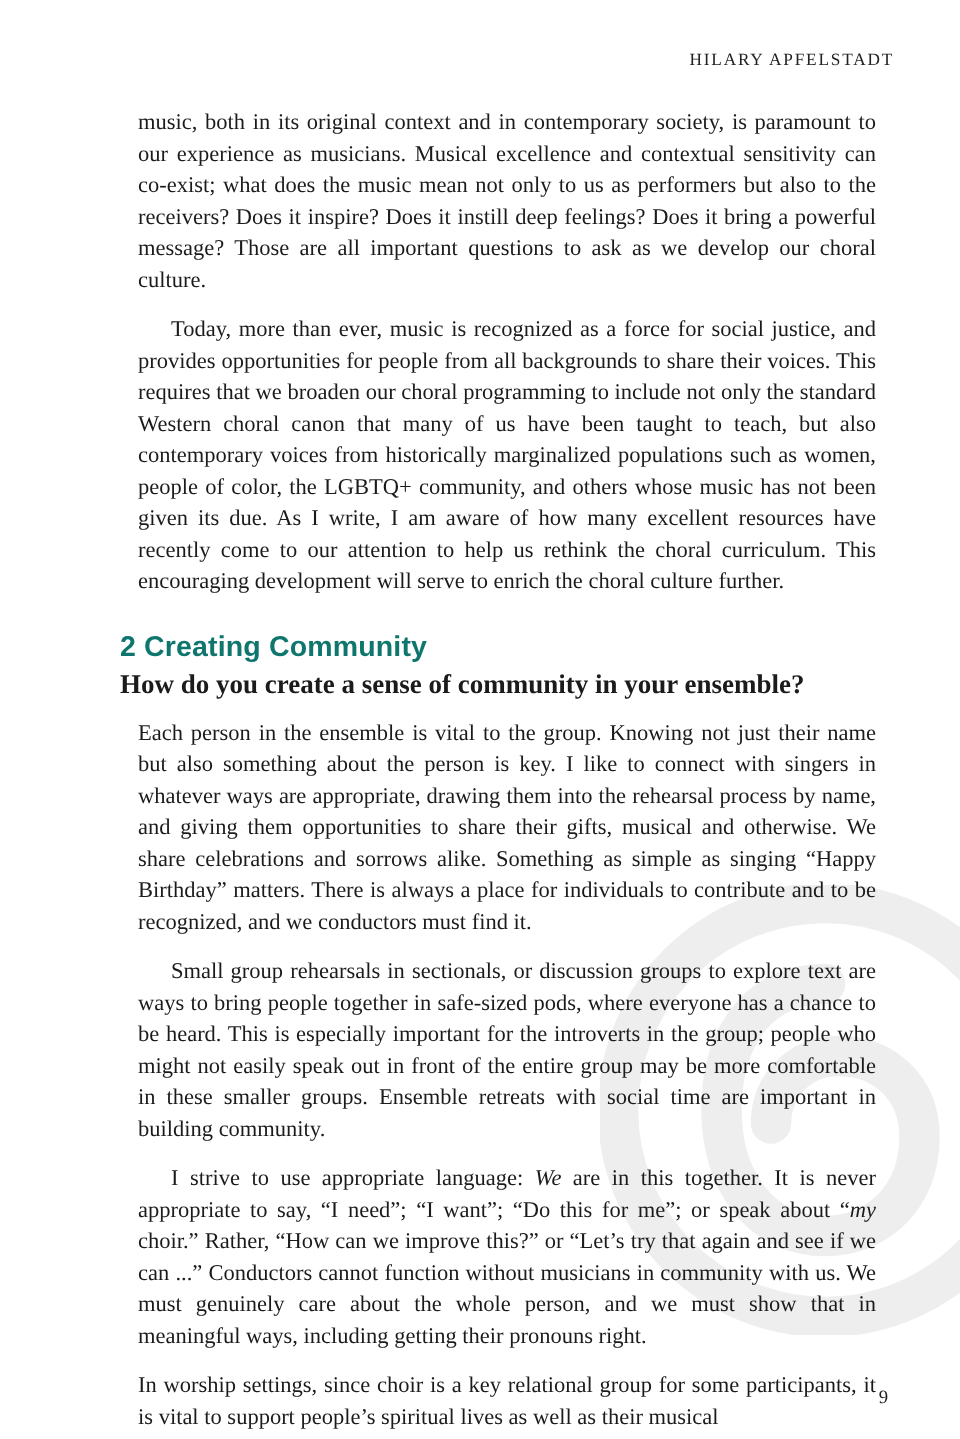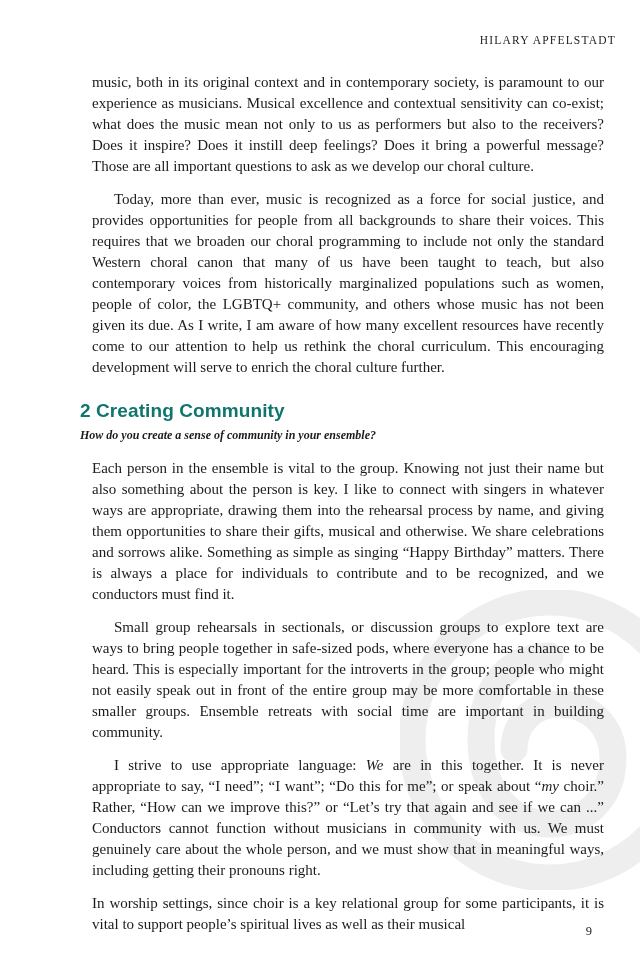--- a/index.html
+++ b/index.html
@@ -6,21 +6,21 @@
     margin: 0;
     padding: 0;
     background: #ffffff;
   }
   .page {
     position: relative;
     width: 640px;
     height: 959px;
     background: #ffffff;
     box-sizing: border-box;
-    padding: 34px 24px 0 80px;
+    padding: 34px 44px 0 80px;
     font-family: "Liberation Serif", serif;
     color: #1b1b1b;
     overflow: hidden;
   }
   .watermark {
     position: absolute;
     right: -60px;
     top: 590px;
     width: 300px;
     height: 300px;
@@ -56,22 +56,21 @@
     z-index: 1;
     font-family: "Liberation Sans", sans-serif;
     font-size: 19px;
     font-weight: 600;
     color: #0f766e;
     margin: 22px 0 4px 0;
     letter-spacing: 0.1px;
   }
   p.question {
     font-weight: bold;
-    font-style: italic;
-    font-size: 12px;
+    font-size: 18px;
     margin: 0 0 1px 0 !important;
   }
   .page-number {
     position: absolute;
     right: 48px;
     bottom: 20px;
     z-index: 1;
     font-size: 12.5px;
     color: #222;
   }

